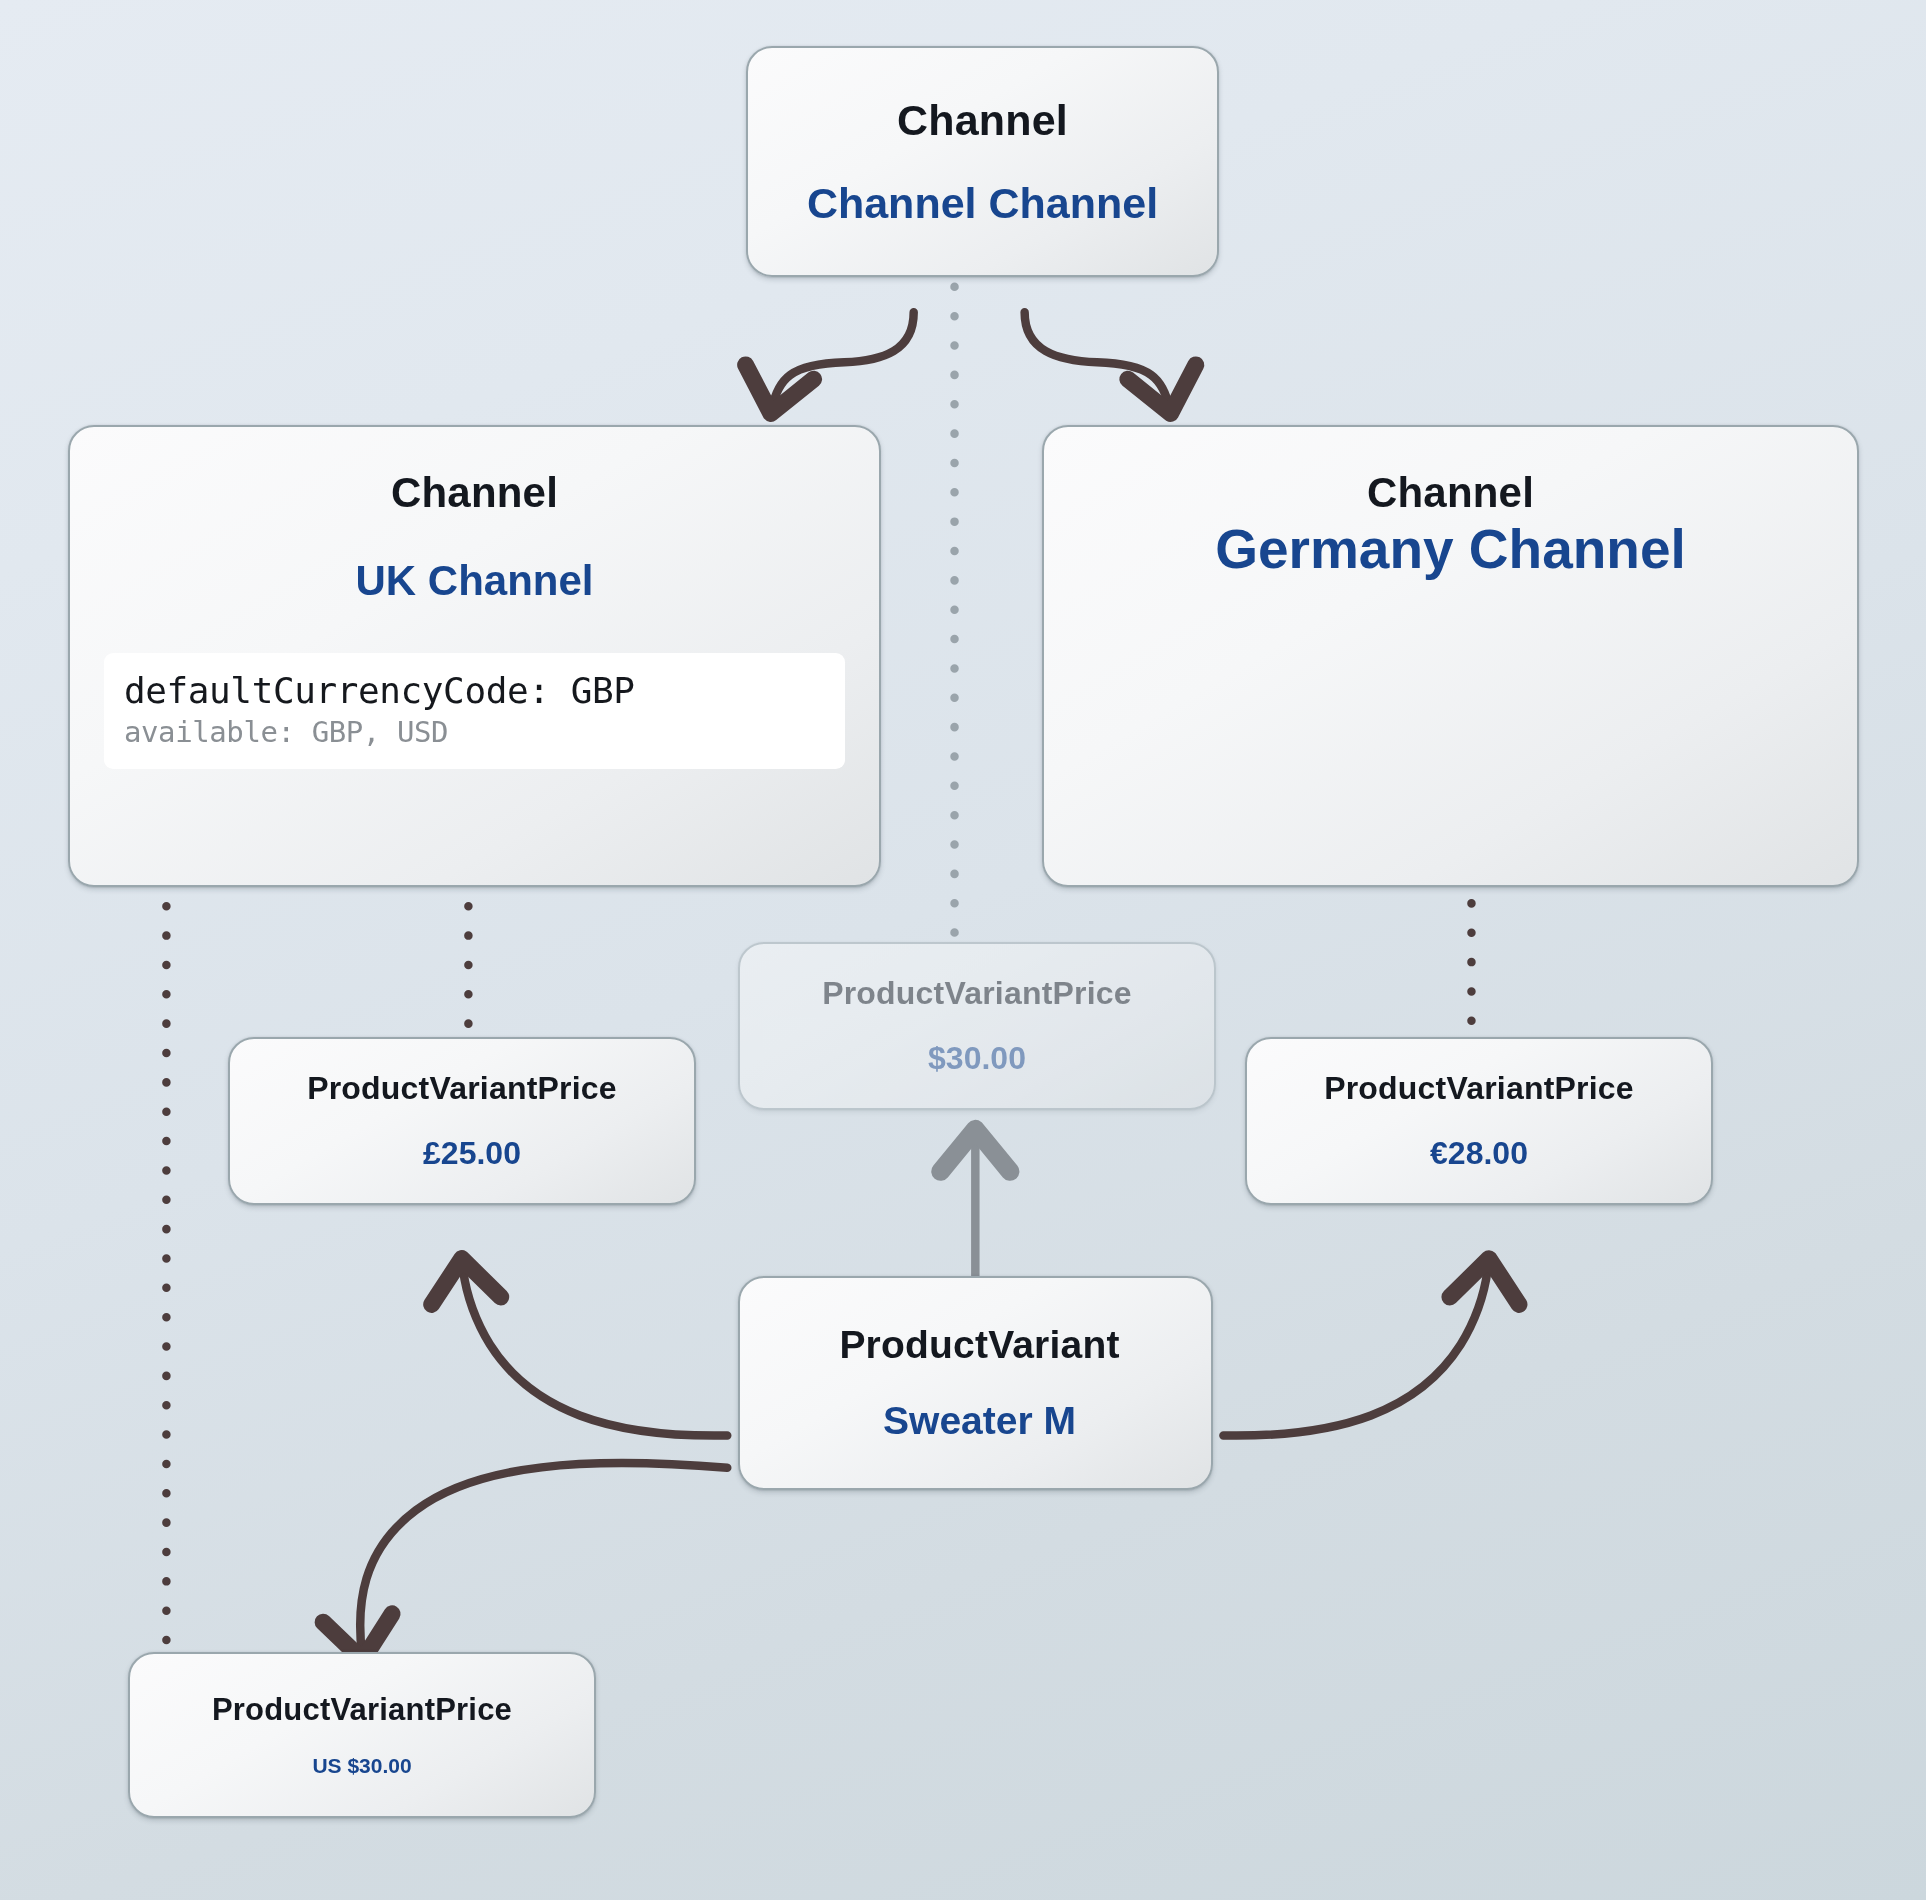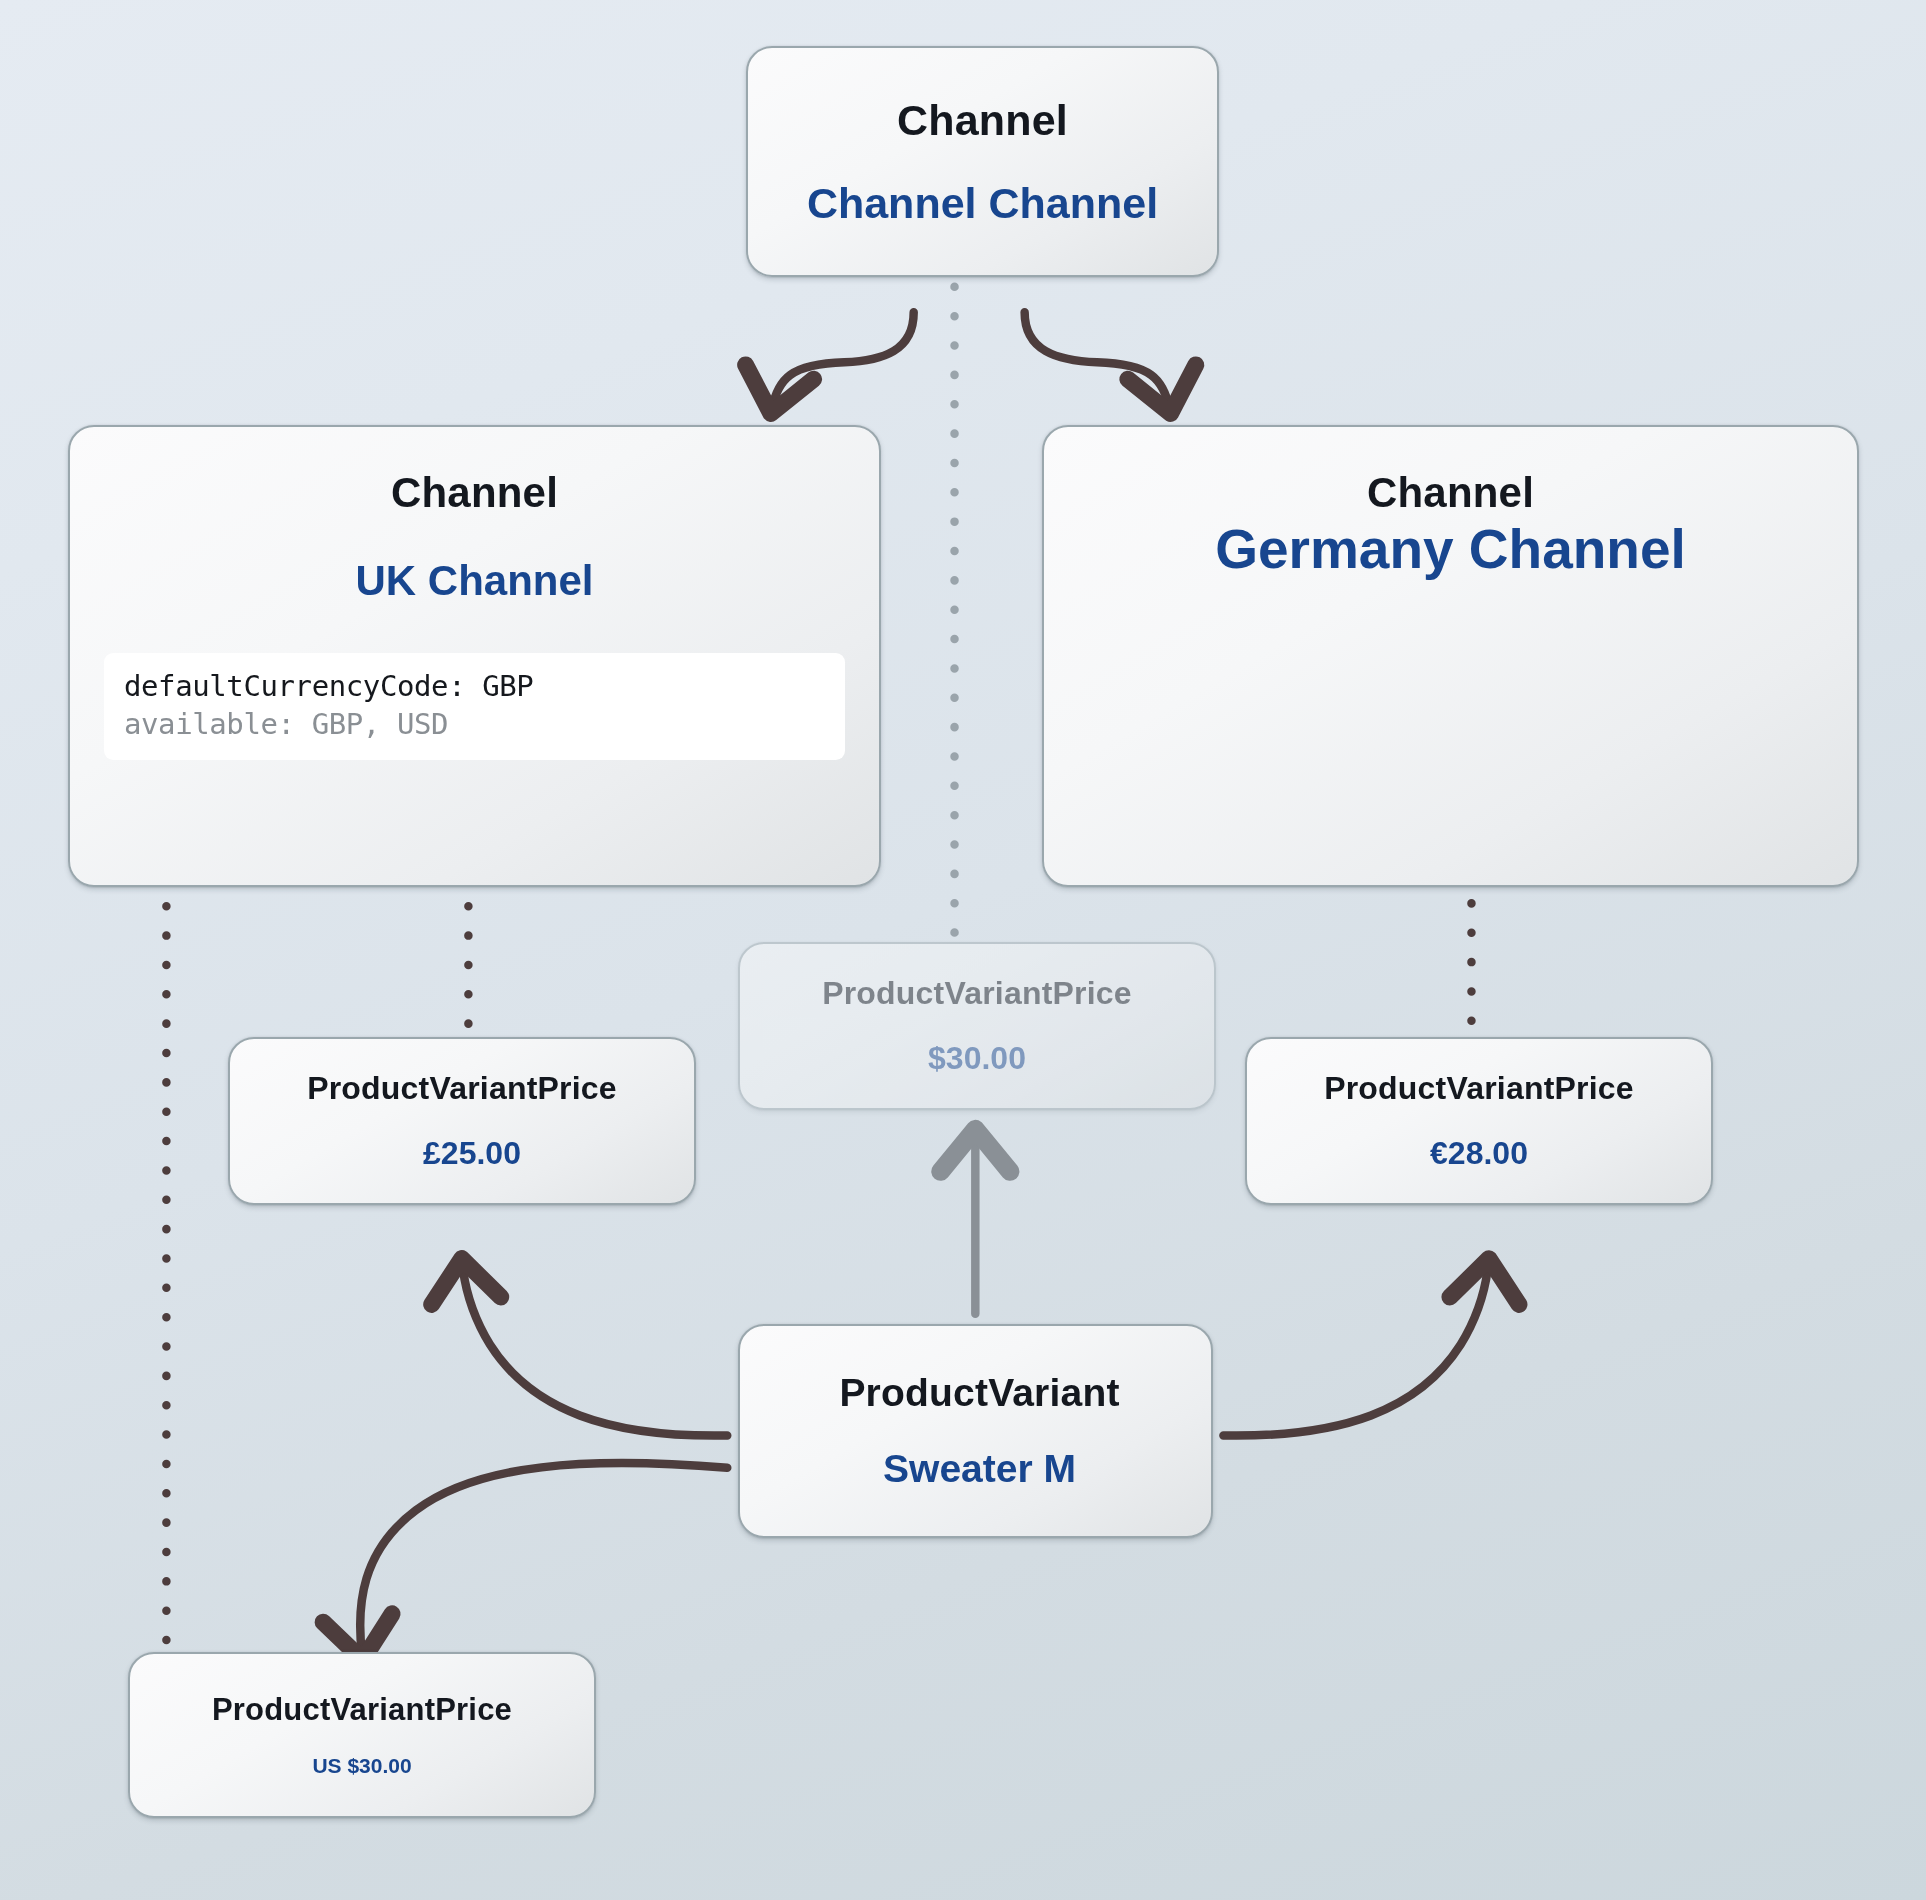--- a/index.html
+++ b/index.html
@@ -48,21 +48,21 @@
   
   .codechip {
     background: #ffffff;
     border-radius: 9.2px;
     padding: 15.4px 20px 17px 20px;
     font-family: "DejaVu Sans Mono", monospace;
     text-align: left;
     width: calc(100% - 68px);
   }
   .codechip .line1 {
-    font-size: 29px;
+    font-size: 36px;
     color: #15181d;
     letter-spacing: -0.4px;
     white-space: nowrap;
     line-height: 1.28;
   }
   .codechip .line2 {
     font-size: 29px;
     color: #8a8f94;
     letter-spacing: -0.4px;
     white-space: nowrap;
@@ -109,21 +109,21 @@
   #node-price-usd-faded .subtitle { font-size: 32px; }
 
   #node-price-eur {
     left: 1245px; top: 1037px; width: 468px; height: 168px;
     justify-content: center; gap: 28px;
   }
   #node-price-eur .title    { font-size: 32px; }
   #node-price-eur .subtitle { font-size: 32px; }
 
   #node-product-variant {
-    left: 738px; top: 1324px; width: 475px; height: 214px;
+    left: 738px; top: 1276px; width: 475px; height: 214px;
     justify-content: center; gap: 32px; padding-left: 8px;
   }
   #node-product-variant .title    { font-size: 39px; }
   #node-product-variant .subtitle { font-size: 39px; }
 
   #node-price-us {
     left: 128px; top: 1652px; width: 468px; height: 166px;
     justify-content: center; gap: 26px;
   }
   #node-price-us .title    { font-size: 31px; }

